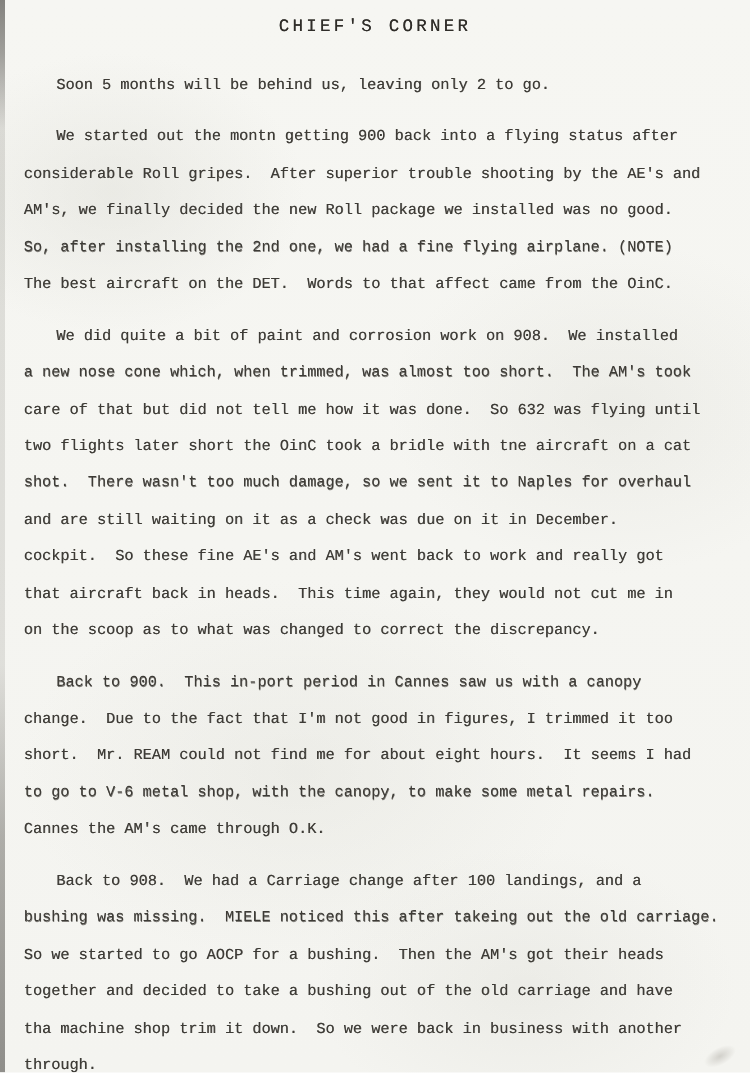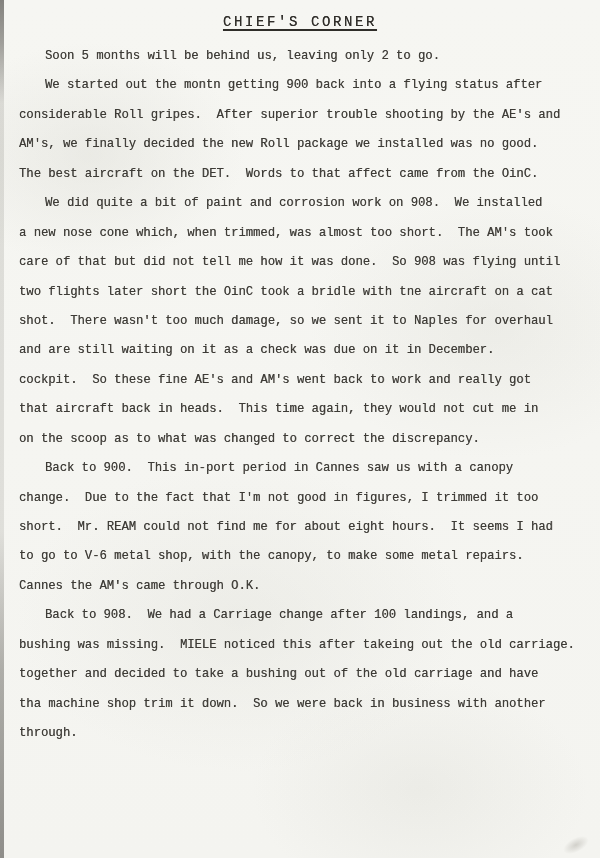--- a/index.html
+++ b/index.html
@@ -39,41 +39,41 @@
   .doc-title {
     position: absolute;
     top: 14px;
     left: 0;
     width: 100%;
     text-align: center;
     font-size: 14px;
     font-weight: normal;
     letter-spacing: 2.6px;
     color: #2f2d29;
-    text-decoration: underline;
     text-decoration-thickness: 1.5px;
     text-underline-offset: 3px;
     text-shadow: 0 0 0.5px rgba(47,45,41,0.85);
   }
   .doc-body {
     position: absolute;
     top: 42px;
     left: 19px;
     right: 4px;
   }
   .line {
     height: 29.45px;
     line-height: 29.45px;
     font-size: 12.2px;
     color: #3d3b36;
     white-space: pre;
     text-shadow: 0.3px 0.3px 0.5px rgba(61,59,54,0.65);
   }
   .line.indent {
     padding-left: 26px;
+    margin-top: 12px;
   }
   .smudge {
     position: absolute;
     right: 10px;
     bottom: 6px;
     width: 28px;
     height: 14px;
     transform: rotate(-28deg);
     background: radial-gradient(ellipse at center, rgba(120,115,105,0.28), transparent 70%);
   }
@@ -85,44 +85,46 @@
   <div class="edge-artifact"></div>
   <div class="doc-title">CHIEF'S CORNER</div>
   <div class="doc-body">
       <div>
         <div class="line indent">Soon 5 months will be behind us, leaving only 2 to go.</div>
       </div>
       <div>
         <div class="line indent">We started out the montn getting 900 back into a flying status after</div>
         <div class="line">considerable Roll gripes.  After superior trouble shooting by the AE's and</div>
         <div class="line">AM's, we finally decided the new Roll package we installed was no good.</div>
+        <div class="line">So, after installing the 2nd one, we had a fine flying airplane. (NOTE)</div>
         <div class="line">The best aircraft on the DET.  Words to that affect came from the OinC.</div>
       </div>
       <div>
         <div class="line indent">We did quite a bit of paint and corrosion work on 908.  We installed</div>
         <div class="line">a new nose cone which, when trimmed, was almost too short.  The AM's took</div>
-        <div class="line">care of that but did not tell me how it was done.  So 908 was flying until</div>
+        <div class="line">care of that but did not tell me how it was done.  So 632 was flying until</div>
         <div class="line">two flights later short the OinC took a bridle with tne aircraft on a cat</div>
         <div class="line">shot.  There wasn't too much damage, so we sent it to Naples for overhaul</div>
         <div class="line">and are still waiting on it as a check was due on it in December.</div>
       </div>
       <div>
         <div class="line">cockpit.  So these fine AE's and AM's went back to work and really got</div>
         <div class="line">that aircraft back in heads.  This time again, they would not cut me in</div>
         <div class="line">on the scoop as to what was changed to correct the discrepancy.</div>
       </div>
       <div>
         <div class="line indent">Back to 900.  This in-port period in Cannes saw us with a canopy</div>
         <div class="line">change.  Due to the fact that I'm not good in figures, I trimmed it too</div>
         <div class="line">short.  Mr. REAM could not find me for about eight hours.  It seems I had</div>
         <div class="line">to go to V-6 metal shop, with the canopy, to make some metal repairs.</div>
         <div class="line">Cannes the AM's came through O.K.</div>
       </div>
       <div>
         <div class="line indent">Back to 908.  We had a Carriage change after 100 landings, and a</div>
         <div class="line">bushing was missing.  MIELE noticed this after takeing out the old carriage.</div>
+        <div class="line">So we started to go AOCP for a bushing.  Then the AM's got their heads</div>
         <div class="line">together and decided to take a bushing out of the old carriage and have</div>
         <div class="line">tha machine shop trim it down.  So we were back in business with another</div>
         <div class="line">through.</div>
       </div>
     </div>
   <div class="smudge"></div>
 </div>
 
 </body></html>

